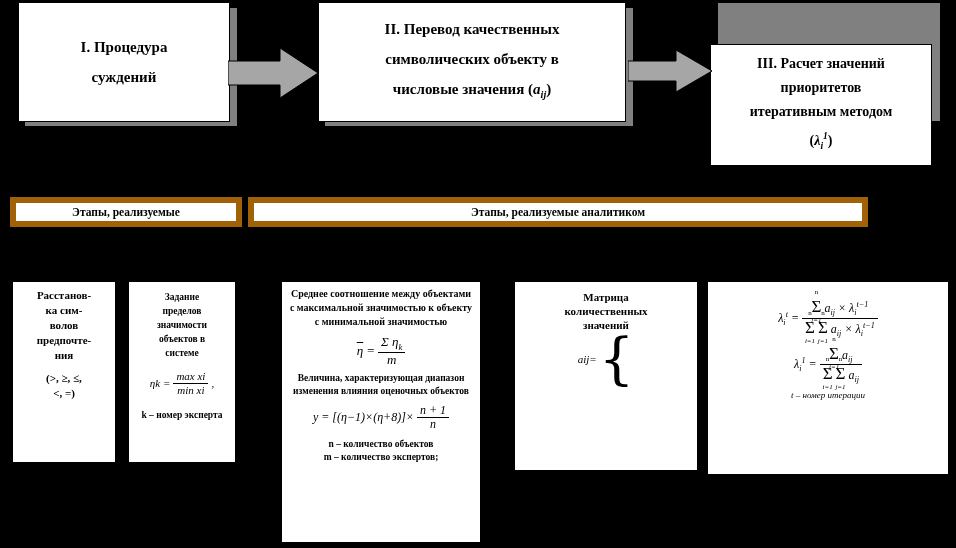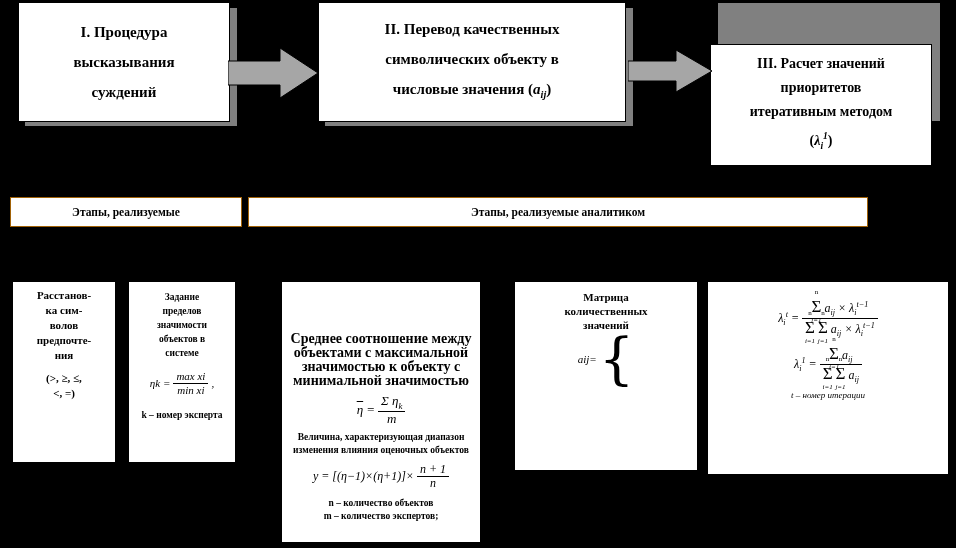--- a/index.html
+++ b/index.html
@@ -38,21 +38,21 @@
     line-height: 30px;
   }
   .top-box .line { display: block; }
   .arrow {
     position: absolute;
     z-index: 3;
   }
   .band {
     position: absolute;
     background: #ffffff;
-    border: 1px solid #a16207;
+    border: 6px solid #a16207;
     box-sizing: border-box;
     display: flex;
     align-items: center;
     justify-content: center;
     font-weight: bold;
     font-size: 11.5px;
     z-index: 2;
   }
   .lower-box {
     z-index: 2;
@@ -131,21 +131,20 @@
 </style>
 </head>
 <body>
 
 <div class="shadow" style="left:25px; top:8px; width:212px; height:118px;"></div>
 <div class="shadow" style="left:325px; top:8px; width:308px; height:118px;"></div>
 <div class="shadow" style="left:718px; top:3px; width:222px; height:118px;"></div>
 
 <div class="box top-box" style="left:18px; top:2px; width:212px; height:120px;">
   <span class="line">I. Процедура</span>
-  <span class="line">высказывания</span>
   <span class="line">суждений</span>
 </div>
 
 <div class="box top-box" style="left:318px; top:2px; width:308px; height:120px;">
   <span class="line">II. Перевод качественных</span>
   <span class="line">символических объекту в</span>
   <span class="line">числовые значения (<span class="italic">a<sub>ij</sub></span>)</span>
 </div>
 
 <div class="box top-box" style="left:710px; top:0px; width:222px; height:122px; line-height:24px; font-size:14px;margin-top:44px;">
@@ -194,36 +193,36 @@
       <span class="num">max xi</span>
       <span class="den">min xi</span>
     </span>
     <span>,</span>
   </div>
   <div style="height:12px"></div>
   <span class="small">k – номер эксперта</span>
 </div>
 
 <div class="box lower-box" style="left:281px; top:281px; width:200px; height:262px; padding:5px 6px;">
-  <span class="b-title" style="font-size:14px; line-height:14px;margin-top:45px;">Среднее соотношение между объектами с максимальной значимостью к объекту с минимальной значимостью</span>
+  <span class="b-title" style="font-size:10px; line-height:14px;">Среднее соотношение между объектами с максимальной значимостью к объекту с минимальной значимостью</span>
   <div style="height:6px"></div>
   <div class="eq-row" style="font-size:13px;">
     <span style="text-decoration:overline;">η</span>
     <span>=</span>
     <span class="frac">
       <span class="num">Σ η<sub>k</sub></span>
       <span class="den">m</span>
     </span>
   </div>
   <div style="height:4px"></div>
   <span class="small" style="display:block; line-height:13px;">Величина, характеризующая диапазон изменения влияния оценочных объектов</span>
   <div style="height:6px"></div>
   <div class="eq-row" style="font-size:12px;">
     <span>y =</span>
-    <span>[(η−1)×(η+1)]×</span>
+    <span>[(η−1)×(η+8)]×</span>
     <span class="frac">
       <span class="num">n + 1</span>
       <span class="den">n</span>
     </span>
   </div>
   <div style="height:6px"></div>
   <span class="small" style="display:block;">n – количество объектов</span>
   <span class="small" style="display:block;">m – количество экспертов;</span>
 </div>
 

